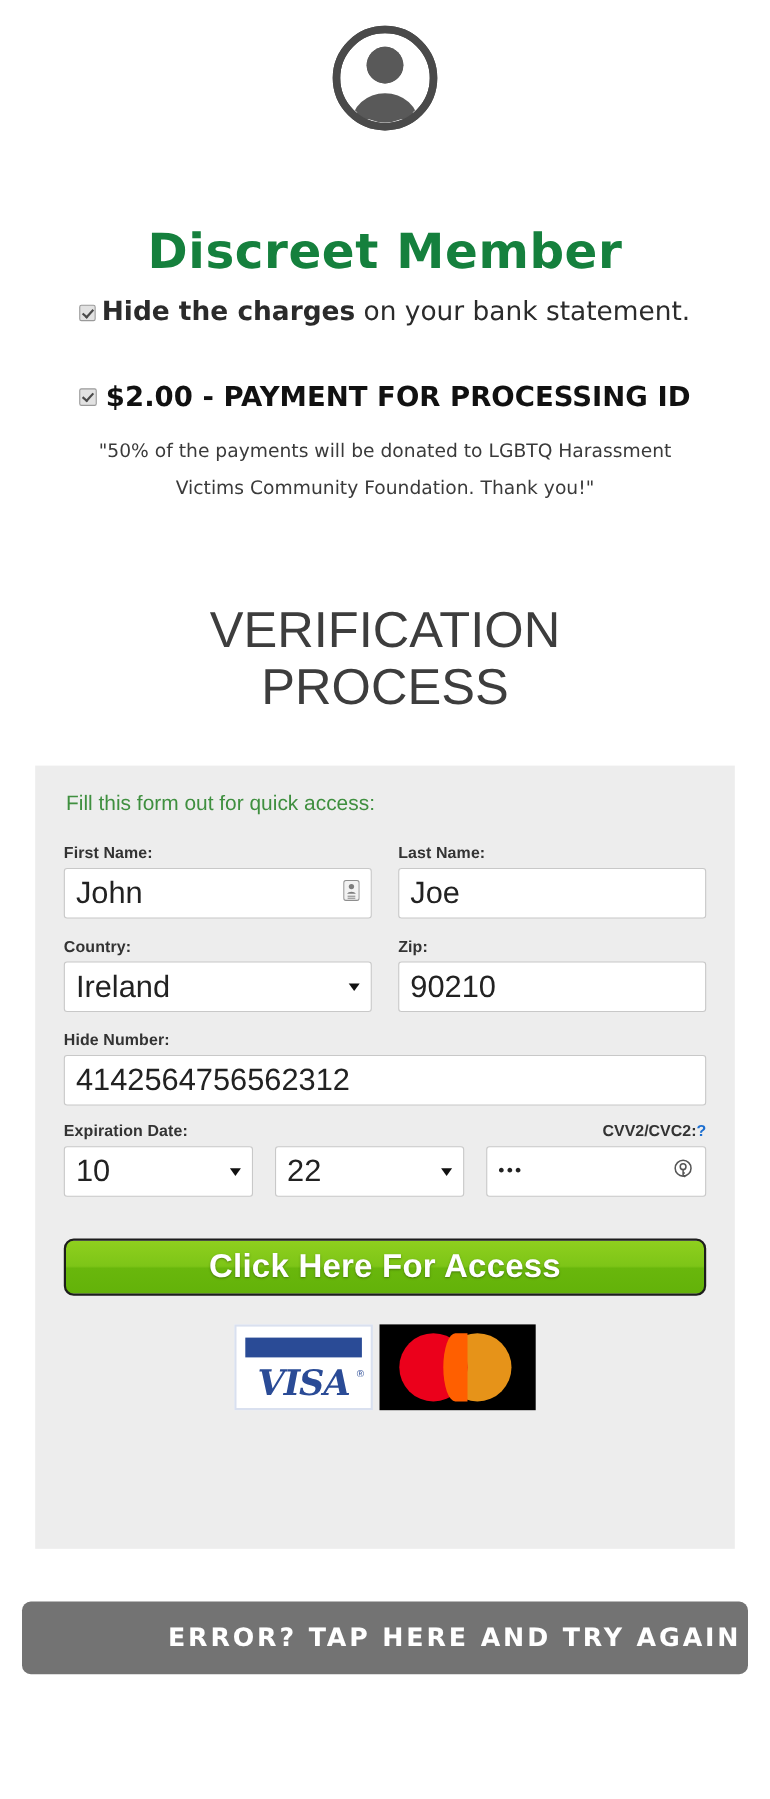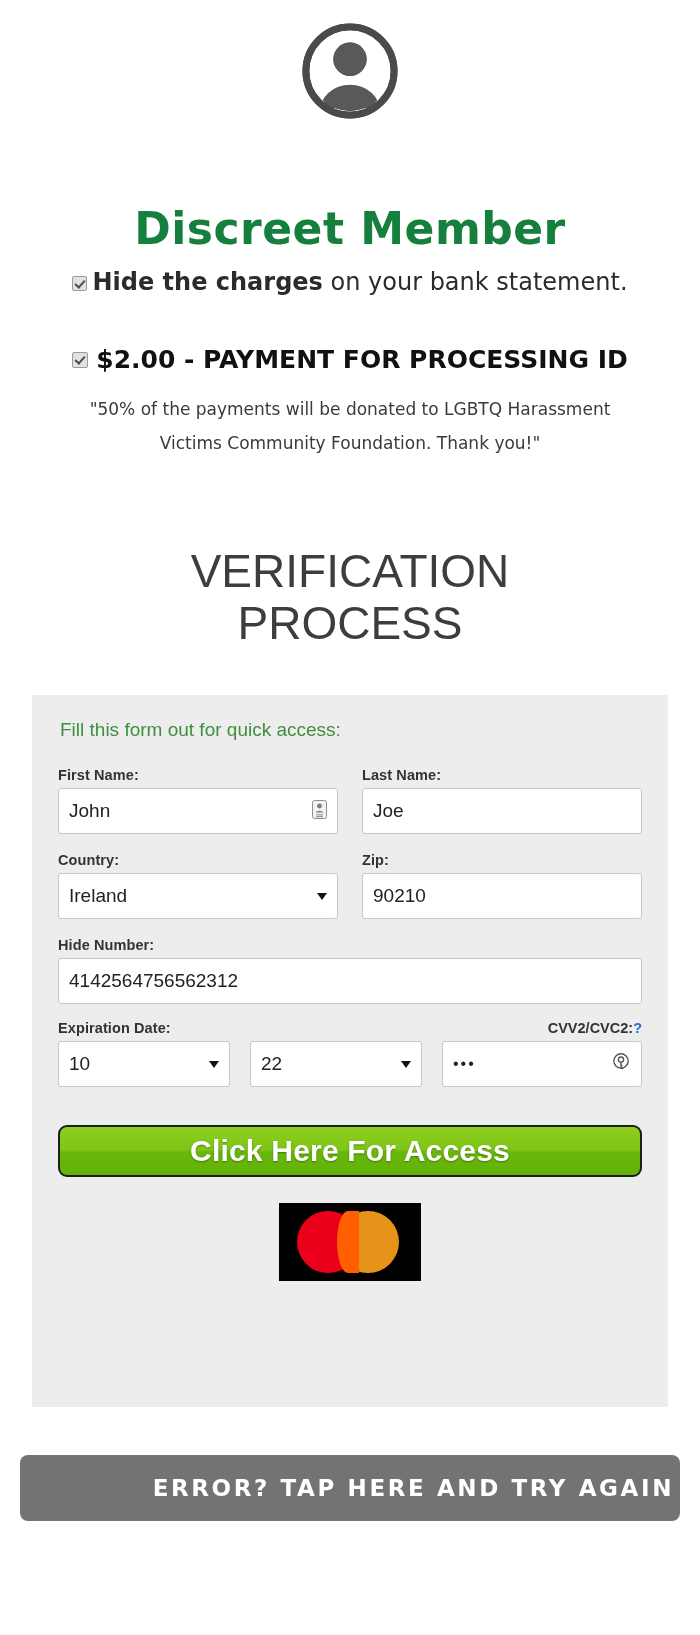--- a/index.html
+++ b/index.html
@@ -128,21 +128,21 @@
     background: #fff;
     border: 1px solid #c8c8c8;
     border-radius: 3px;
     height: 46px;
     display: flex;
     align-items: center;
     padding: 0 10px;
     margin-bottom: 16px;
   }
   .fieldbox .val {
-    font-size: 19px;
+    font-size: 28px;
     color: #222;
     flex: 1;
     overflow: hidden;
     white-space: nowrap;
   }
   .fieldbox .val.dots { font-size: 16px; letter-spacing: 2px; }
 
   .caret {
     width: 0; height: 0;
     border-left: 5px solid transparent;
@@ -378,20 +378,25 @@
               <path d="M10 10.2 L10 15.2 M10 15.2 L12 17 M10 13.4 L11.6 13.4" fill="none" stroke="#555" stroke-width="1.4"></path>
             </svg>
           </span>
         </div>
       </div>
     </div>
 
     <button class="access-btn">Click Here For Access</button>
 
     <div class="cards">
+      <div class="visa-logo">
+        <div class="bar"></div>
+        <div class="txt">VISA</div>
+        <div class="reg">®</div>
+      </div>
       <div class="mc-logo">
         <div class="c2"></div>
         <div class="c1"></div>
         <div class="overlap"></div>
       </div>
     </div>
 
   </div>
 
   <div class="error-wrap">

